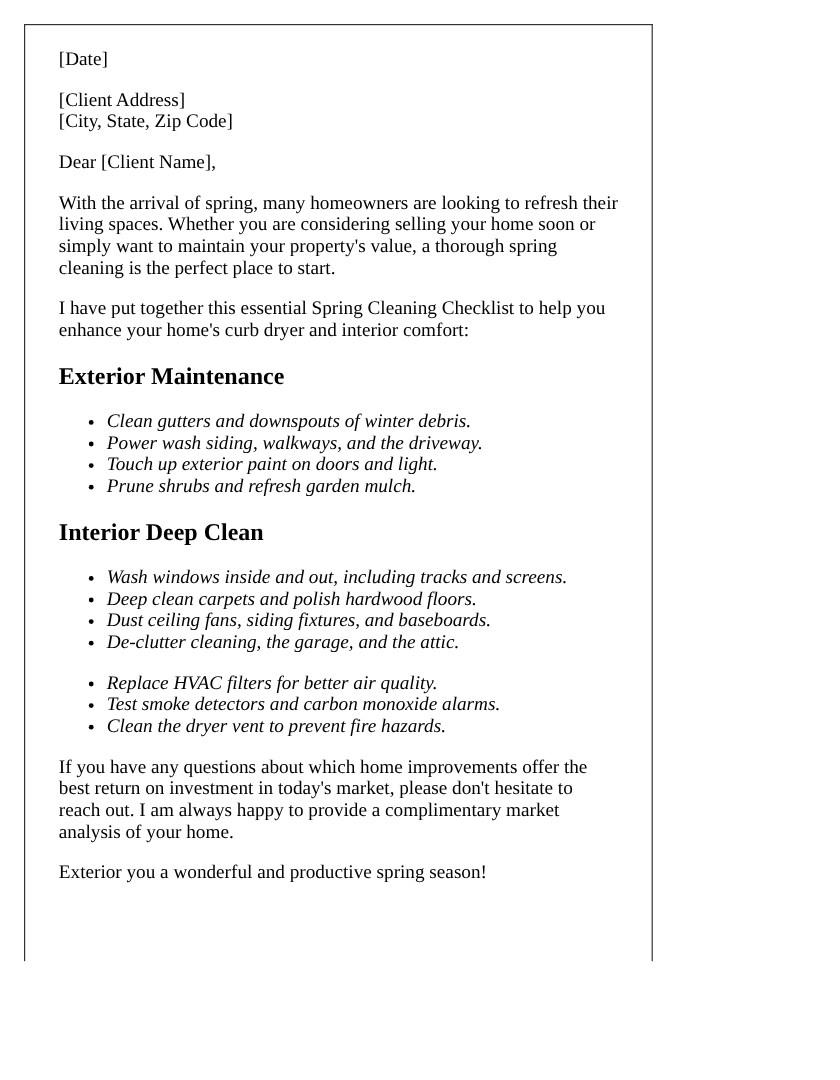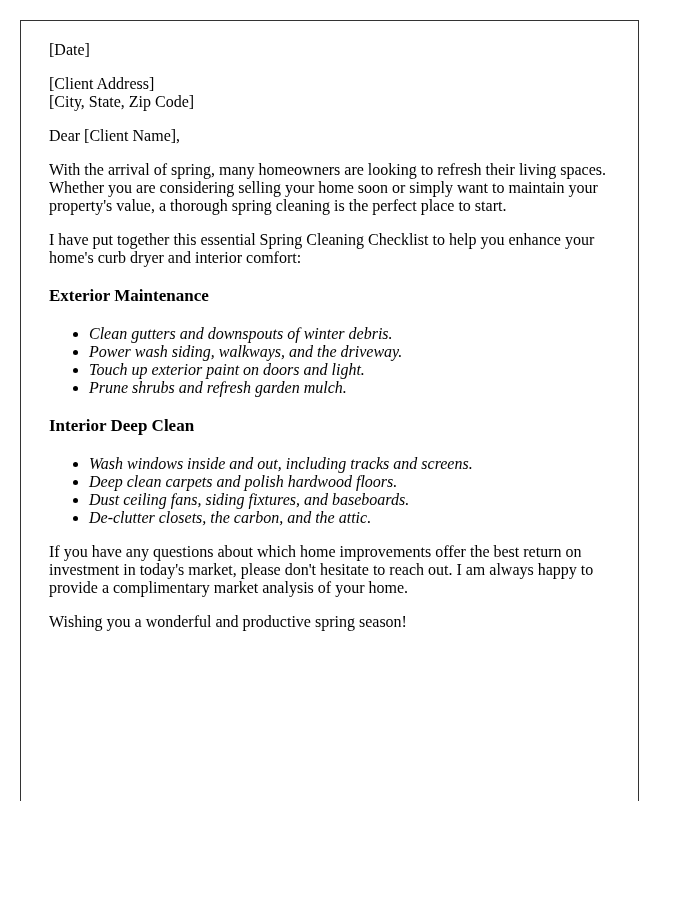--- a/index.html
+++ b/index.html
@@ -12,41 +12,41 @@
       height: 900px;
       position: relative;
       overflow: hidden;
       font-family: "Liberation Serif", "DejaVu Serif", serif;
       color: #000000;
     }
     .viewport {
       position: absolute;
       left: 20px;
       top: 20px;
-      width: 619px;
+      width: 524px;
       height: 781px;
       overflow: hidden;
       border-left: 1px solid #333333;
       border-right: 1px solid #333333;
       border-top: 1px solid #333333;
       box-sizing: border-box;
     }
     .letter {
       padding: 20px 28px 20px 28px;
       font-size: 16px;
       line-height: 18px;
     }
     .letter p {
       margin: 0 0 16px 0;
     }
     .letter .line {
       display: block;
     }
     .letter h2 {
-      font-size: 17px;
+      font-size: 20px;
       font-weight: bold;
       margin: 18px 0 18px 0;
       line-height: 22px;
     }
     .letter ul {
       margin: 0 0 16px 0;
       padding-left: 40px;
       list-style: disc;
       font-style: italic;
     }
@@ -82,24 +82,29 @@
         <li>Prune shrubs and refresh garden mulch.</li>
       </ul>
     </section>
 
     <section>
       <h2>Interior Deep Clean</h2>
       <ul>
         <li>Wash windows inside and out, including tracks and screens.</li>
         <li>Deep clean carpets and polish hardwood floors.</li>
         <li>Dust ceiling fans, siding fixtures, and baseboards.</li>
-        <li>De-clutter closets, the carbon, and the attic.</li>
+        <li>De-clutter cleaning, the garage, and the attic.</li>
       </ul>
     </section>
 
     <section>
+      <ul>
+        <li>Replace HVAC filters for better air quality.</li>
+        <li>Test smoke detectors and carbon monoxide alarms.</li>
+        <li>Clean the dryer vent to prevent fire hazards.</li>
+      </ul>
     </section>
 
     <p>If you have any questions about which home improvements offer the best return on investment in today's market, please don't hesitate to reach out. I am always happy to provide a complimentary market analysis of your home.</p>
-    <p>Wishing you a wonderful and productive spring season!</p>
+    <p>Exterior you a wonderful and productive spring season!</p>
 
   </div>
 </div>
 
 </body></html>

